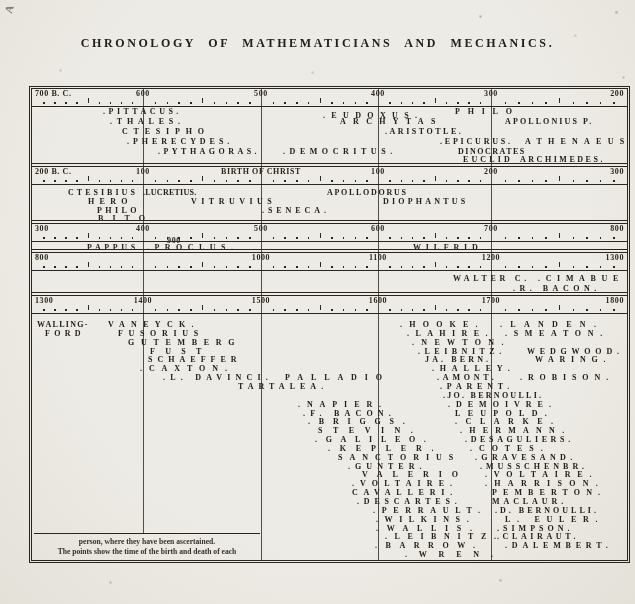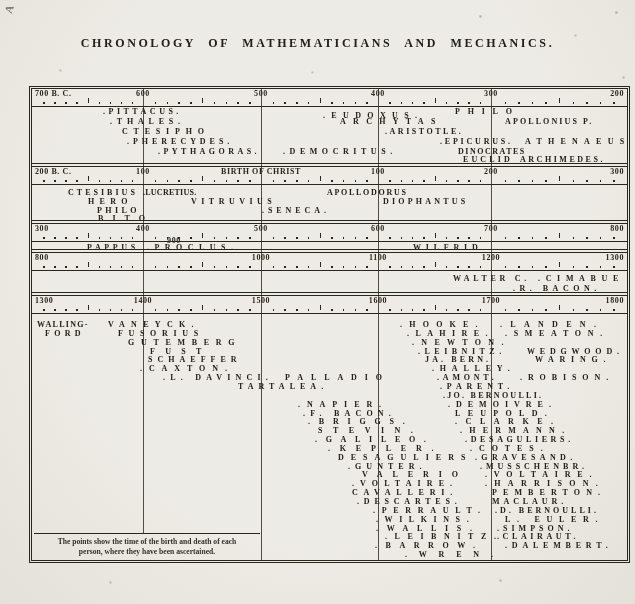--- a/index.html
+++ b/index.html
@@ -56,22 +56,22 @@
 </head>
 <body>
 
 <div id="specks"></div>
 <div id="corner-mark">A</div>
 <div id="title">CHRONOLOGY OF MATHEMATICIANS AND MECHANICS.</div>
 
 <div id="table">
   <div id="note-rule"></div>
   <div id="note">
+    <div>person, where they have been ascertained.</div>
     <div>The points show the time of the birth and death of each</div>
-    <div>person, where they have been ascertained.</div>
   </div>
 <div class="vdiv" style="left: 111px; top: 0px; height: 78px;"></div>
     <div class="vdiv" style="left: 229px; top: 0px; height: 78px;"></div>
     <div class="vdiv" style="left: 346px; top: 0px; height: 78px;"></div>
     <div class="vdiv" style="left: 459px; top: 0px; height: 78px;"></div>
     <div class="slabel" style="top: 1px; left: 3px;">700 B. C.</div>
     <div class="slabel" style="top: 1px; left: 111px; transform: translateX(-50%);">600</div>
     <div class="slabel" style="top: 1px; left: 229px; transform: translateX(-50%);">500</div>
     <div class="slabel" style="top: 1px; left: 346px; transform: translateX(-50%);">400</div>
     <div class="slabel" style="top: 1px; left: 459px; transform: translateX(-50%);">300</div>
@@ -411,21 +411,21 @@
     <div class="pname" style="left: 271px; top: 321px; letter-spacing: 5.2px;">.F. BACON.</div>
     <div class="pname" style="left: 423px; top: 321px; letter-spacing: 7.3px;">LEUPOLD.</div>
     <div class="pname" style="left: 276px; top: 329px; letter-spacing: 8.8px;">.BRIGGS.</div>
     <div class="pname" style="left: 423px; top: 329px; letter-spacing: 8.55px;">.CLARKE.</div>
     <div class="pname" style="left: 286px; top: 338px; letter-spacing: 10.51px;">STEVIN.</div>
     <div class="pname" style="left: 428px; top: 338px; letter-spacing: 7.24px;">.HERMANN.</div>
     <div class="pname" style="left: 283px; top: 347px; letter-spacing: 8.69px;">.GALILEO.</div>
     <div class="pname" style="left: 433px; top: 347px; letter-spacing: 3.65px;">.DESAGULIERS.</div>
     <div class="pname" style="left: 296px; top: 356px; letter-spacing: 9.8px;">.KEPLER.</div>
     <div class="pname" style="left: 438px; top: 356px; letter-spacing: 6.94px;">.COTES.</div>
-    <div class="pname" style="left: 306px; top: 365px; letter-spacing: 7px;">DESAGULIERS</div>
+    <div class="pname" style="left: 306px; top: 365px; letter-spacing: 7px;">SANCTORIUS</div>
     <div class="pname" style="left: 443px; top: 365px; letter-spacing: 4.35px;">.GRAVESAND.</div>
     <div class="pname" style="left: 316px; top: 374px; letter-spacing: 5.05px;">.GUNTER.</div>
     <div class="pname" style="left: 448px; top: 374px; letter-spacing: 3.97px;">.MUSSCHENBR.</div>
     <div class="pname" style="left: 330px; top: 382px; letter-spacing: 9.94px;">VALERIO</div>
     <div class="pname" style="left: 453px; top: 382px; letter-spacing: 6.8px;">.VOLTAIRE.</div>
     <div class="pname" style="left: 320px; top: 391px; letter-spacing: 6.1px;">.VOLTAIRE.</div>
     <div class="pname" style="left: 453px; top: 391px; letter-spacing: 7.3px;">.HARRISON.</div>
     <div class="pname" style="left: 320px; top: 400px; letter-spacing: 5.8px;">CAVALLERI.</div>
     <div class="pname" style="left: 460px; top: 400px; letter-spacing: 6.1px;">PEMBERTON.</div>
     <div class="pname" style="left: 325px; top: 409px; letter-spacing: 4.8px;">.DESCARTES.</div>

